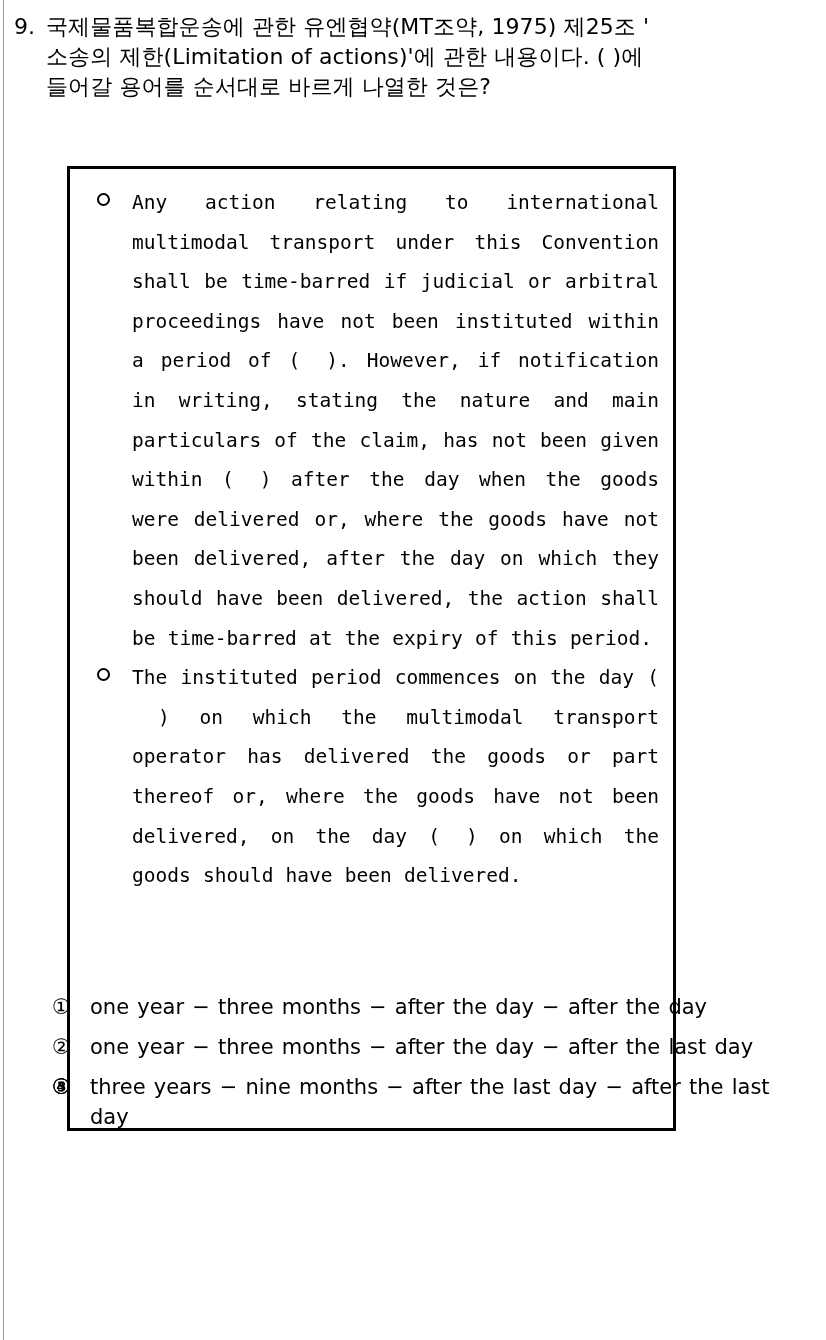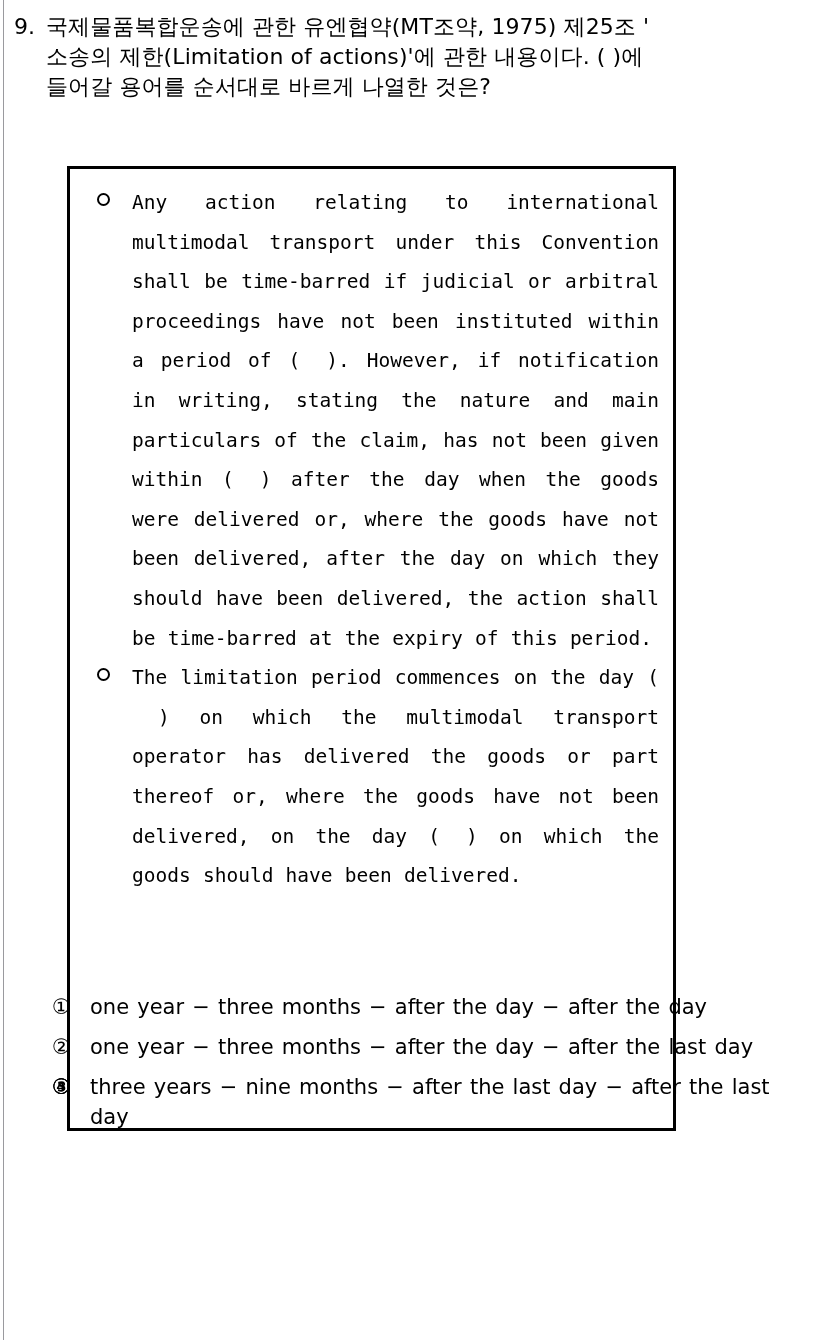--- a/index.html
+++ b/index.html
@@ -137,21 +137,21 @@
 
   <div id="passage-box">
 
     <div class="passage-item first">
       <span class="bullet-marker"></span>
       <div class="passage-text"><span>Any action relating to international multimodal transport under this Convention shall be time-barred if judicial or arbitral proceedings have not been instituted within a period of (</span><span class="gap"></span><span>). However, if notification in writing, stating the nature and main particulars of the claim, has not been given within (</span><span class="gap"></span><span>) after the day when the goods were delivered or, where the goods have not been delivered, after the day on which they should have been delivered, the action shall be time-barred at the expiry of this period.</span></div>
     </div>
 
     <div class="passage-item">
       <span class="bullet-marker"></span>
-      <div class="passage-text"><span>The limitation period commences on the day (</span><span class="gap"></span><span>) on which the multimodal transport operator has delivered the goods or part thereof or, where the goods have not been delivered, on the day (</span><span class="gap"></span><span>) on which the goods should have been delivered.</span></div>
+      <div class="passage-text"><span>The instituted period commences on the day (</span><span class="gap"></span><span>) on which the multimodal transport operator has delivered the goods or part thereof or, where the goods have not been delivered, on the day (</span><span class="gap"></span><span>) on which the goods should have been delivered.</span></div>
     </div>
 
   </div>
 
   <div id="choices">
 
     <div class="choice">
       <span class="choice-marker">①</span>
       <span class="choice-text">one year − three months − after the day − after the day</span>
     </div>

